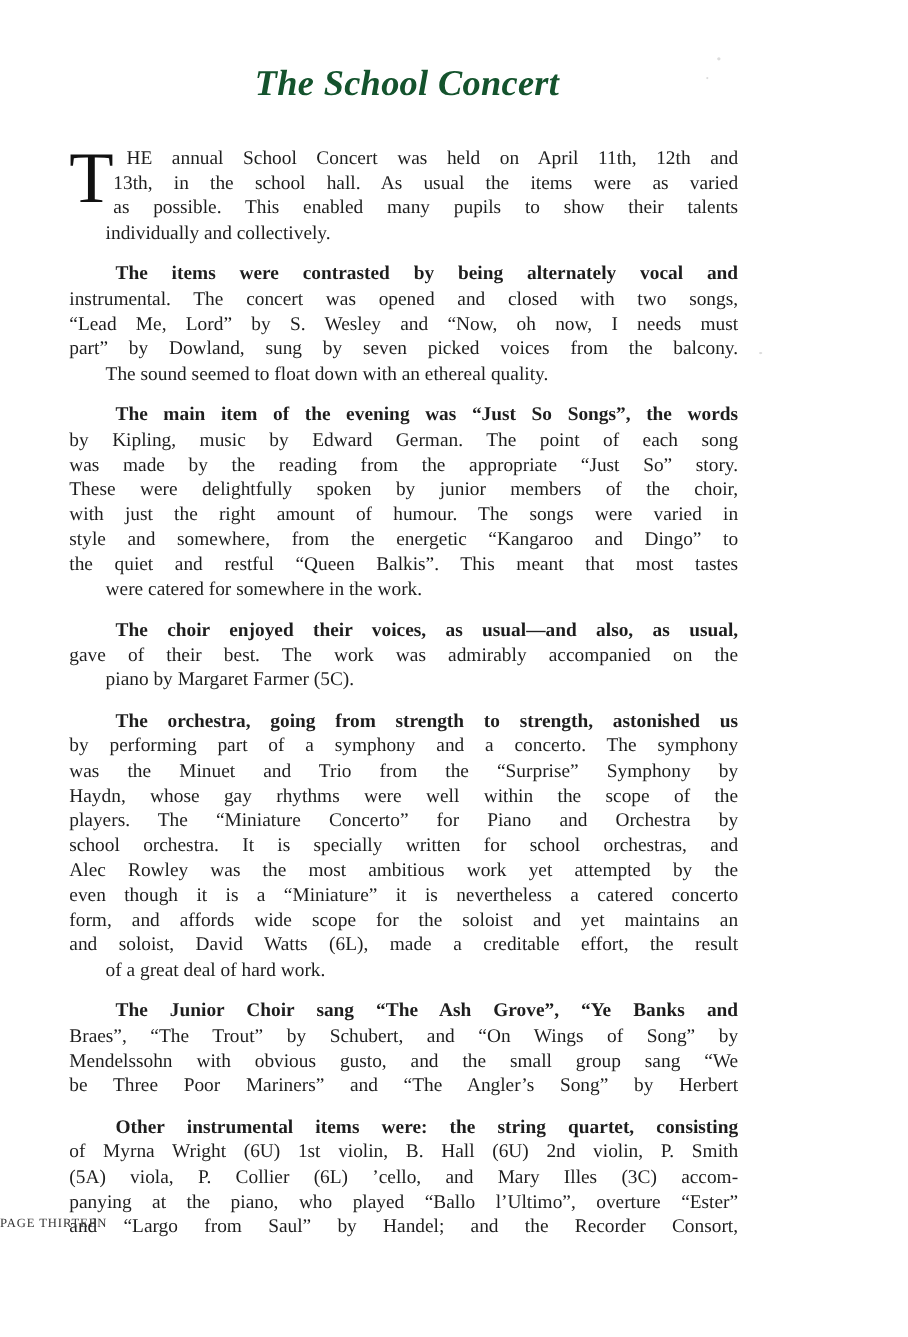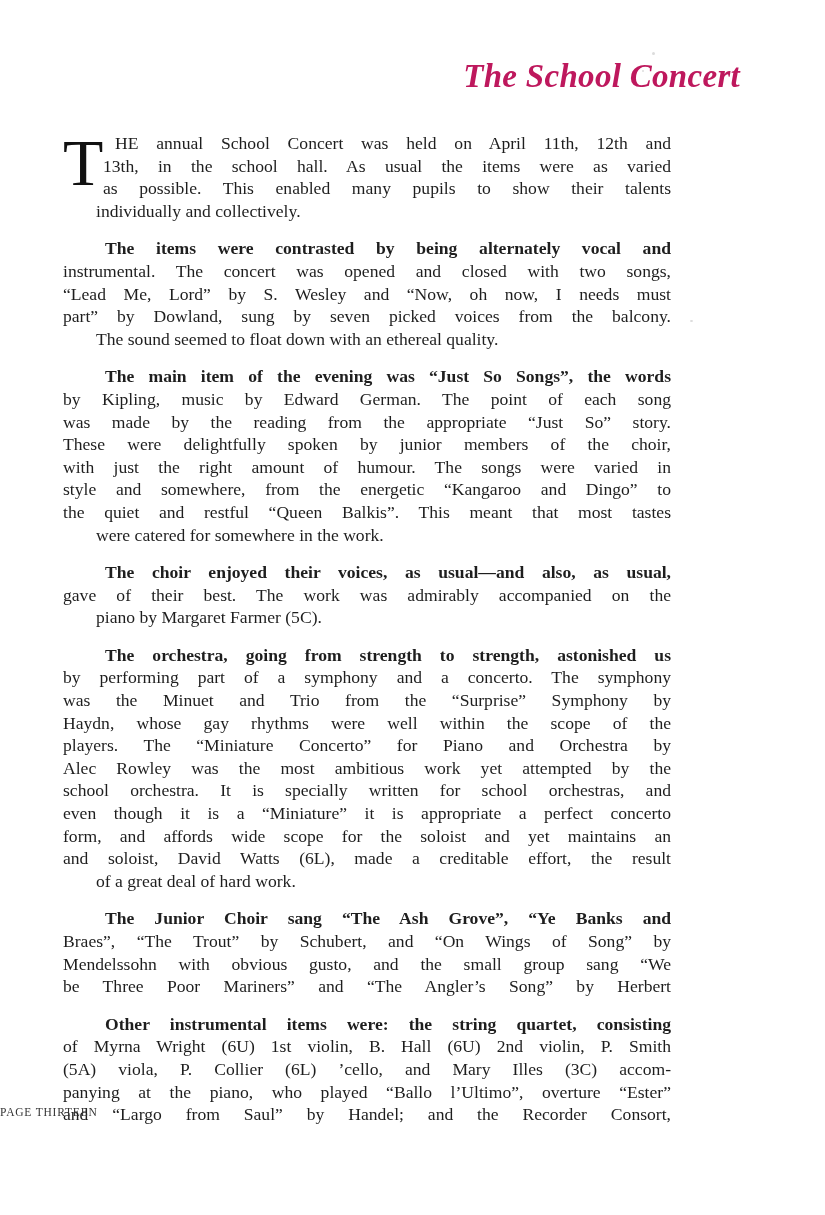--- a/index.html
+++ b/index.html
@@ -10,26 +10,26 @@
     position: relative;
     overflow: hidden;
     font-family: "Liberation Serif", "DejaVu Serif", serif;
     color: #1e1e1e;
   }
   .page-title {
     position: absolute;
     left: 0;
     width: 740px;
     top: 36px;
-    text-align: right;
+    text-align: center;
     font-family: "Liberation Serif", "DejaVu Serif", serif;
     font-style: italic;
     font-weight: bold;
     font-size: 33px;
-    color: #be185d;
+    color: #14532d;
     letter-spacing: 0.3px;
   }
   .article {
     position: absolute;
     left: 63px;
     top: 132px;
     width: 608px;
   }
   .para {
     margin: 0 0 15px 0;
@@ -110,23 +110,23 @@
     <span class="line">gave of their best.  The work was admirably accompanied on the</span>
     <span class="line last">piano by Margaret Farmer (5C).</span>
   </div>
 
   <div class="para">
     <span class="line indent">The orchestra, going from strength to strength, astonished us</span>
     <span class="line">by performing part of a symphony and a concerto.  The symphony</span>
     <span class="line">was the Minuet and Trio from the “Surprise” Symphony by</span>
     <span class="line">Haydn, whose gay rhythms were well within the scope of the</span>
     <span class="line">players.  The “Miniature Concerto” for Piano and Orchestra by</span>
+    <span class="line">school orchestra.  It is specially written for school orchestras, and</span>
     <span class="line">Alec Rowley was the most ambitious work yet attempted by the</span>
-    <span class="line">school orchestra.  It is specially written for school orchestras, and</span>
-    <span class="line">even though it is a “Miniature” it is appropriate a perfect concerto</span>
+    <span class="line">even though it is a “Miniature” it is nevertheless a catered concerto</span>
     <span class="line">form, and affords wide scope for the soloist and yet maintains an</span>
     <span class="line">and soloist, David Watts (6L), made a creditable effort, the result</span>
     <span class="line last">of a great deal of hard work.</span>
   </div>
 
   <div class="para">
     <span class="line indent">The Junior Choir sang “The Ash Grove”, “Ye Banks and</span>
     <span class="line">Braes”, “The Trout” by Schubert, and “On Wings of Song” by</span>
     <span class="line">Mendelssohn with obvious gusto, and the small group sang “We</span>
     <span class="line">be Three Poor Mariners” and “The Angler’s Song” by Herbert</span>

